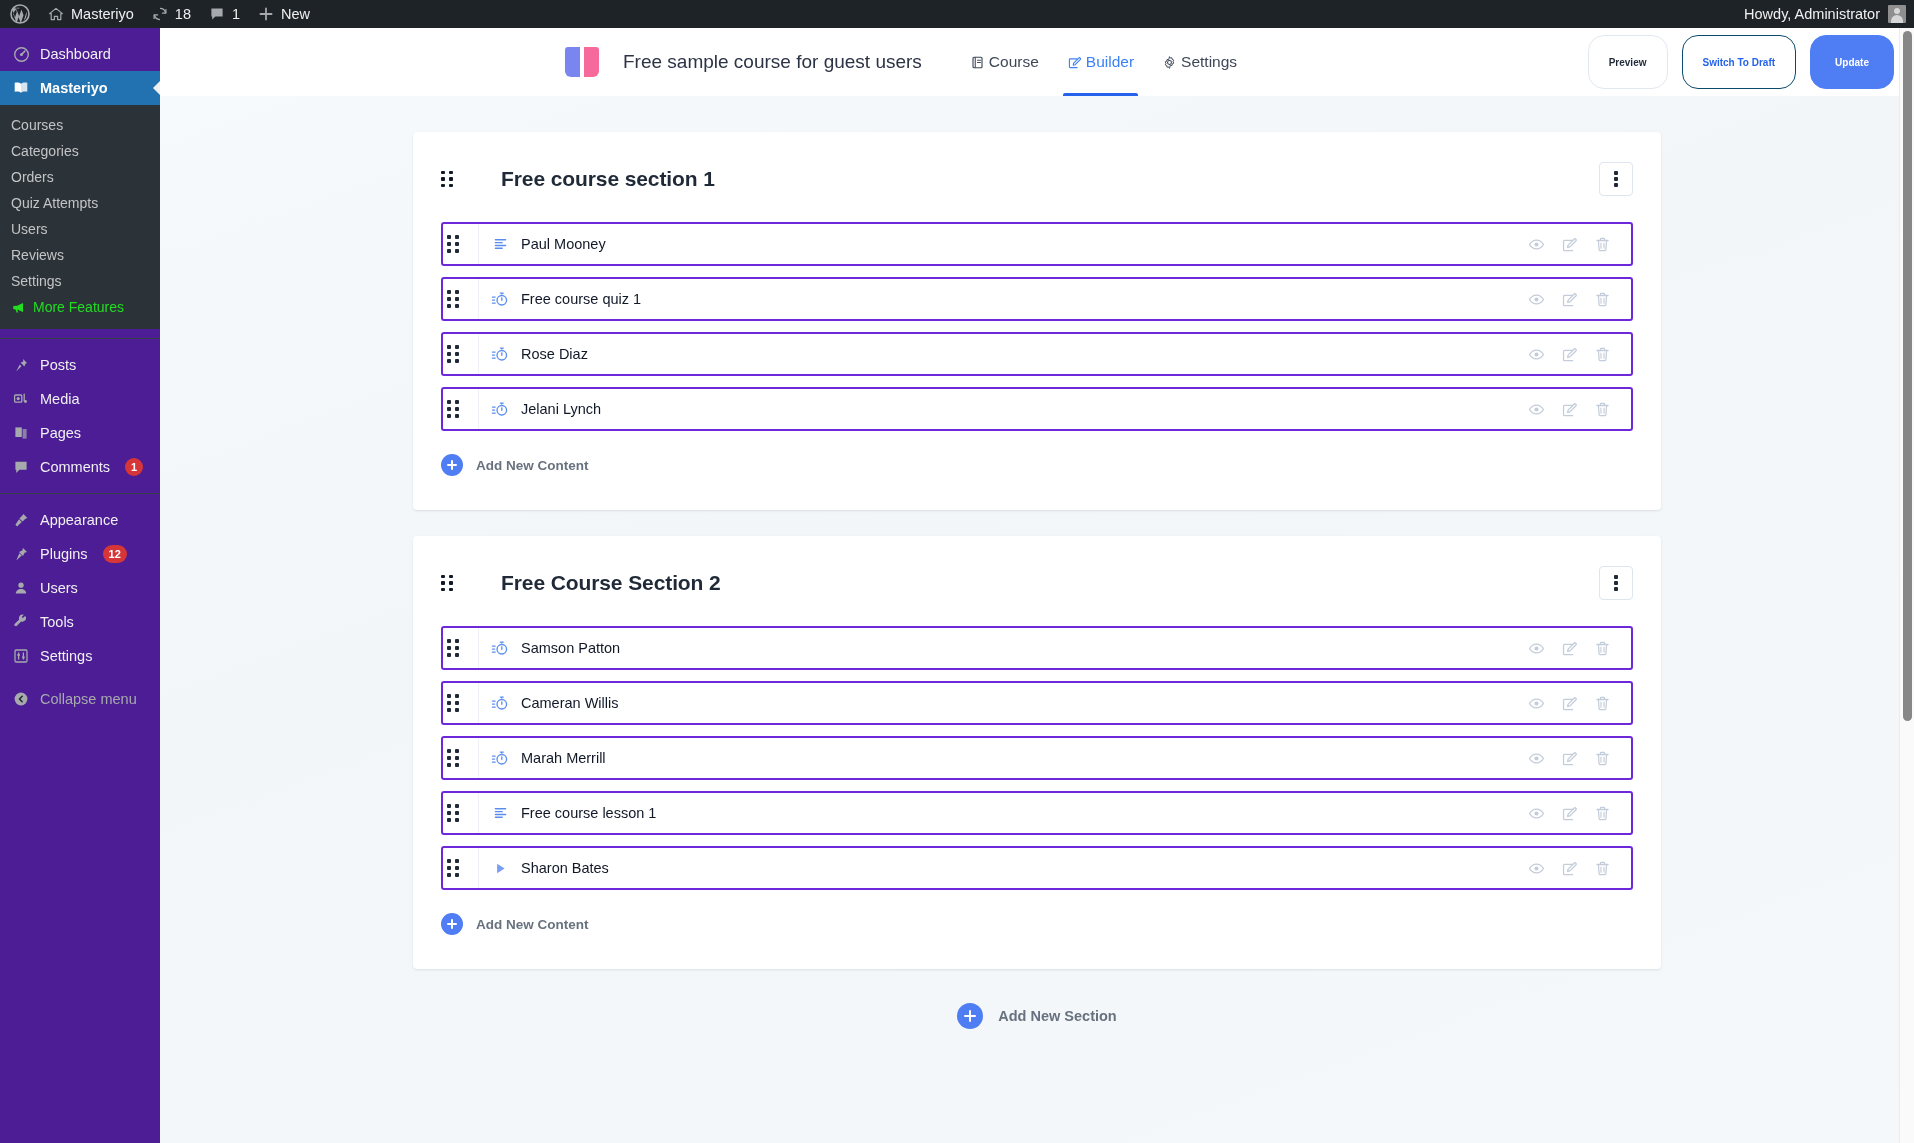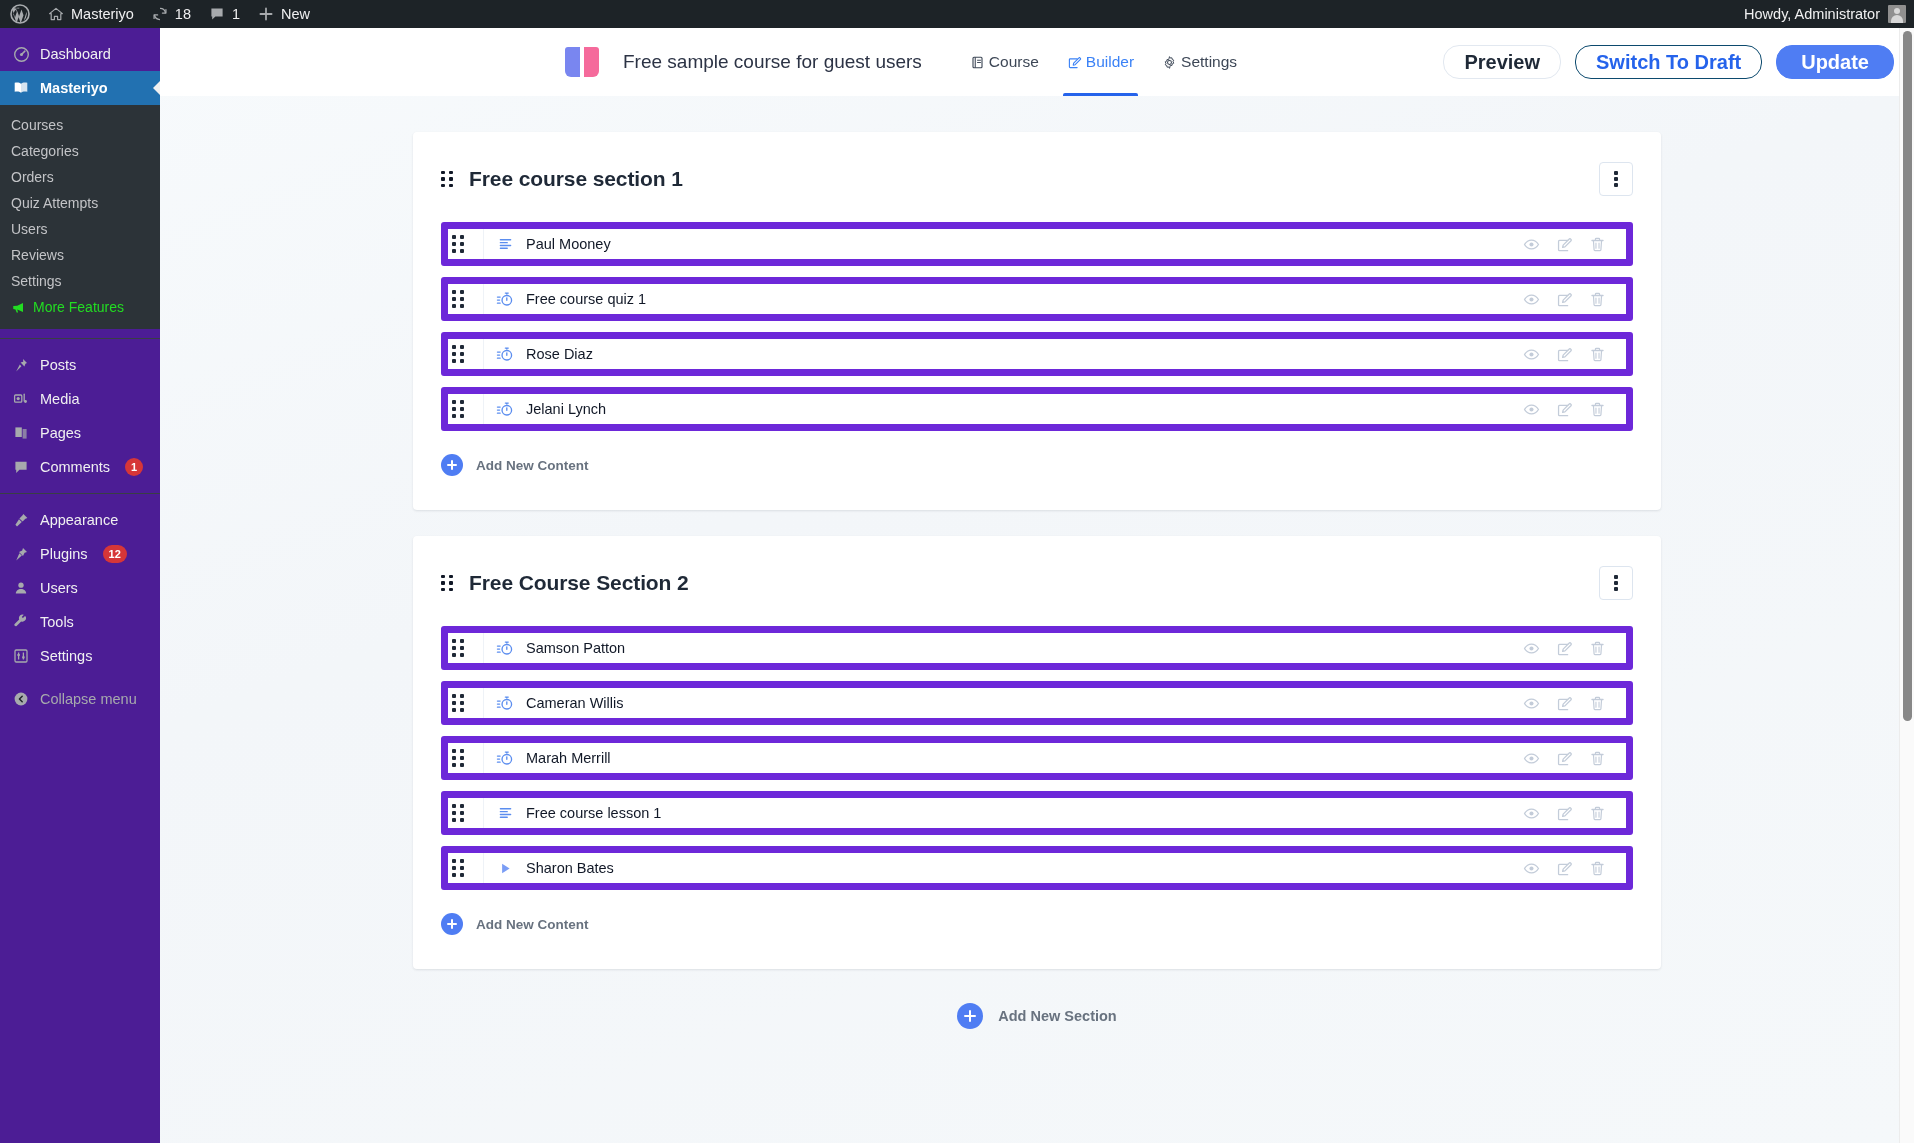--- a/index.html
+++ b/index.html
@@ -119,24 +119,24 @@
     position: relative; cursor: pointer;
   }
   .tab.active { color: #3b82f6; }
   .tab.active::after {
     content: ""; position: absolute; left: -4px; right: -4px; bottom: 0;
     height: 3px; background: #2563eb; border-radius: 2px 2px 0 0;
   }
   .hdr-actions { margin-left: auto; display: flex; align-items: center; gap: 14px; }
   .btn {
     font-family: "Liberation Sans", sans-serif;
-    font-size: 20px; font-weight: 700;
+    font-size: 10px; font-weight: 700;
     border-radius: 16px; cursor: pointer;
     display: inline-flex; align-items: center; justify-content: center;
-    height: 34px; padding: 0 20px;
+    height: 54px; padding: 0 20px;
   }
   .btn-preview { background: #fff; color: #1f2937; border: 1px solid #e2e8f0; }
   .btn-draft { background: #fff; color: #2563eb; border: 1px solid #0c4a6e; }
   .btn-update { background: #4f7df3; color: #fff; border: 1px solid #4f7df3; padding: 0 24px; }
 
   
   .builder-body {
     height: 1047px; overflow: hidden; position: relative;
     padding-top: 36px;
   }
@@ -145,20 +145,21 @@
   .section-card {
     width: 1248px; margin: 0 auto 26px auto;
     background: #fff;
     border-radius: 4px;
     box-shadow: 0 1px 3px rgba(16,24,40,.07), 0 1px 2px rgba(16,24,40,.04);
     padding: 26px 28px 34px 28px;
   }
   .section-head {
     display: flex; align-items: center;
     padding: 4px 0 26px 0;
+    gap: 32px;
   }
   .drag-dots {
     display: grid; grid-template-columns: 4px 4px; gap: 3px 4px;
     margin-right: 16px; cursor: grab;
   }
   .drag-dots i { width: 4px; height: 4px; background: #1f2937; border-radius: 1px; display:block; }
   .drag-dots.small i { width: 3.5px; height: 3.5px; background: #111827; }
   .section-title { font-size: 21px; font-weight: 700; color: #1f2937; letter-spacing: -0.1px; }
   .kebab-btn {
     margin-left: auto;
@@ -167,21 +168,21 @@
     display: flex; flex-direction: column; align-items: center; justify-content: center; gap: 2.5px;
     cursor: pointer;
   }
   .kebab-btn i { width: 3.5px; height: 3.5px; background: #1f2937; border-radius: 1px; display: block; }
 
   
   .row {
     display: flex; align-items: center;
     height: 44px; margin-bottom: 11px;
     background: #fff;
-    border: 7px solid #6d28d9;
+    border: 2px solid #6d28d9;
     border-radius: 3px;
   }
   .row-drag {
     width: 36px; height: 100%;
     display: flex; align-items: center; justify-content: center;
     border-right: 1px solid #eef2f7;
     cursor: grab;
   }
   .row-icon {
     width: 42px; display: flex; align-items: center; justify-content: center;

